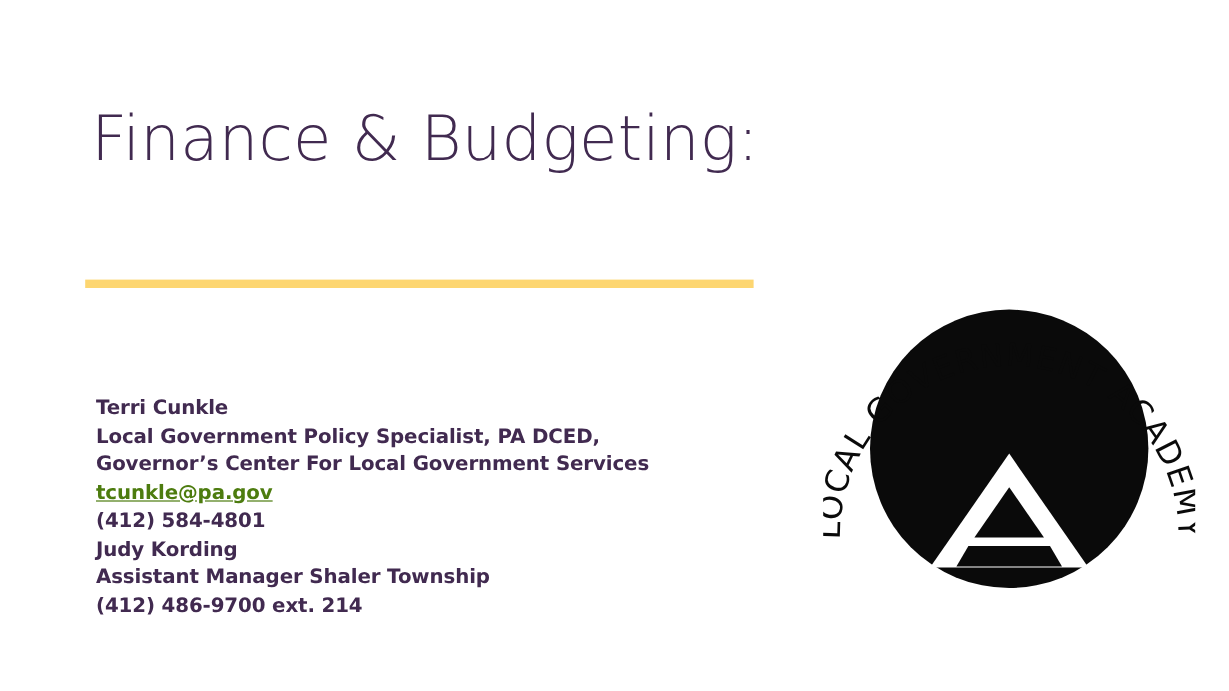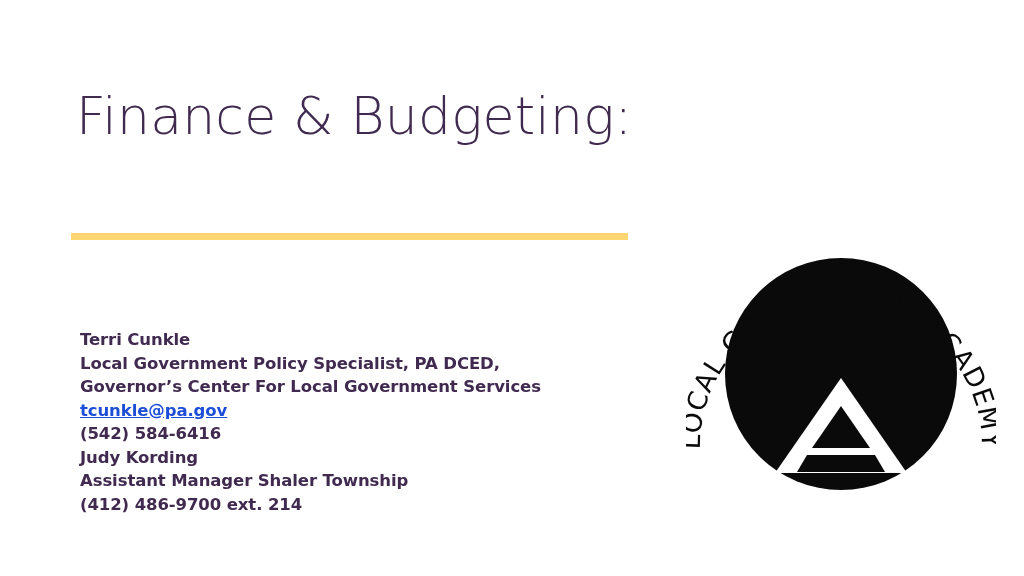--- a/index.html
+++ b/index.html
@@ -63,21 +63,21 @@
   .contact-line {
     font-family: "DejaVu Sans", sans-serif;
     font-weight: bold;
     font-size: 16.5px;
     line-height: 23.5px;
     color: #412a50;
     white-space: nowrap;
     letter-spacing: -0.1px;
   }
   .contact-line.email {
-    color: #1d4ed8;
+    color: #4d7c0f;
     text-decoration: underline;
     text-underline-offset: 1px;
     display: inline-block;
     cursor: pointer;
   }
 
   
   .logo {
     position: absolute;
     left: 686px;
@@ -109,21 +109,21 @@
 
   <div class="divider"></div>
 
   <div class="contacts">
 
     <div class="contact-block">
       <div class="contact-line">Terri Cunkle</div>
       <div class="contact-line">Local Government Policy Specialist, PA DCED,</div>
       <div class="contact-line">Governor’s Center For Local Government Services</div>
       <div><span class="contact-line email">tcunkle@pa.gov</span></div>
-      <div class="contact-line">(542) 584-6416</div>
+      <div class="contact-line">(412) 584-4801</div>
     </div>
 
     <div class="contact-block">
       <div class="contact-line">Judy Kording</div>
       <div class="contact-line">Assistant Manager Shaler Township</div>
       <div class="contact-line">(412) 486-9700 ext. 214</div>
     </div>
 
   </div>
 

